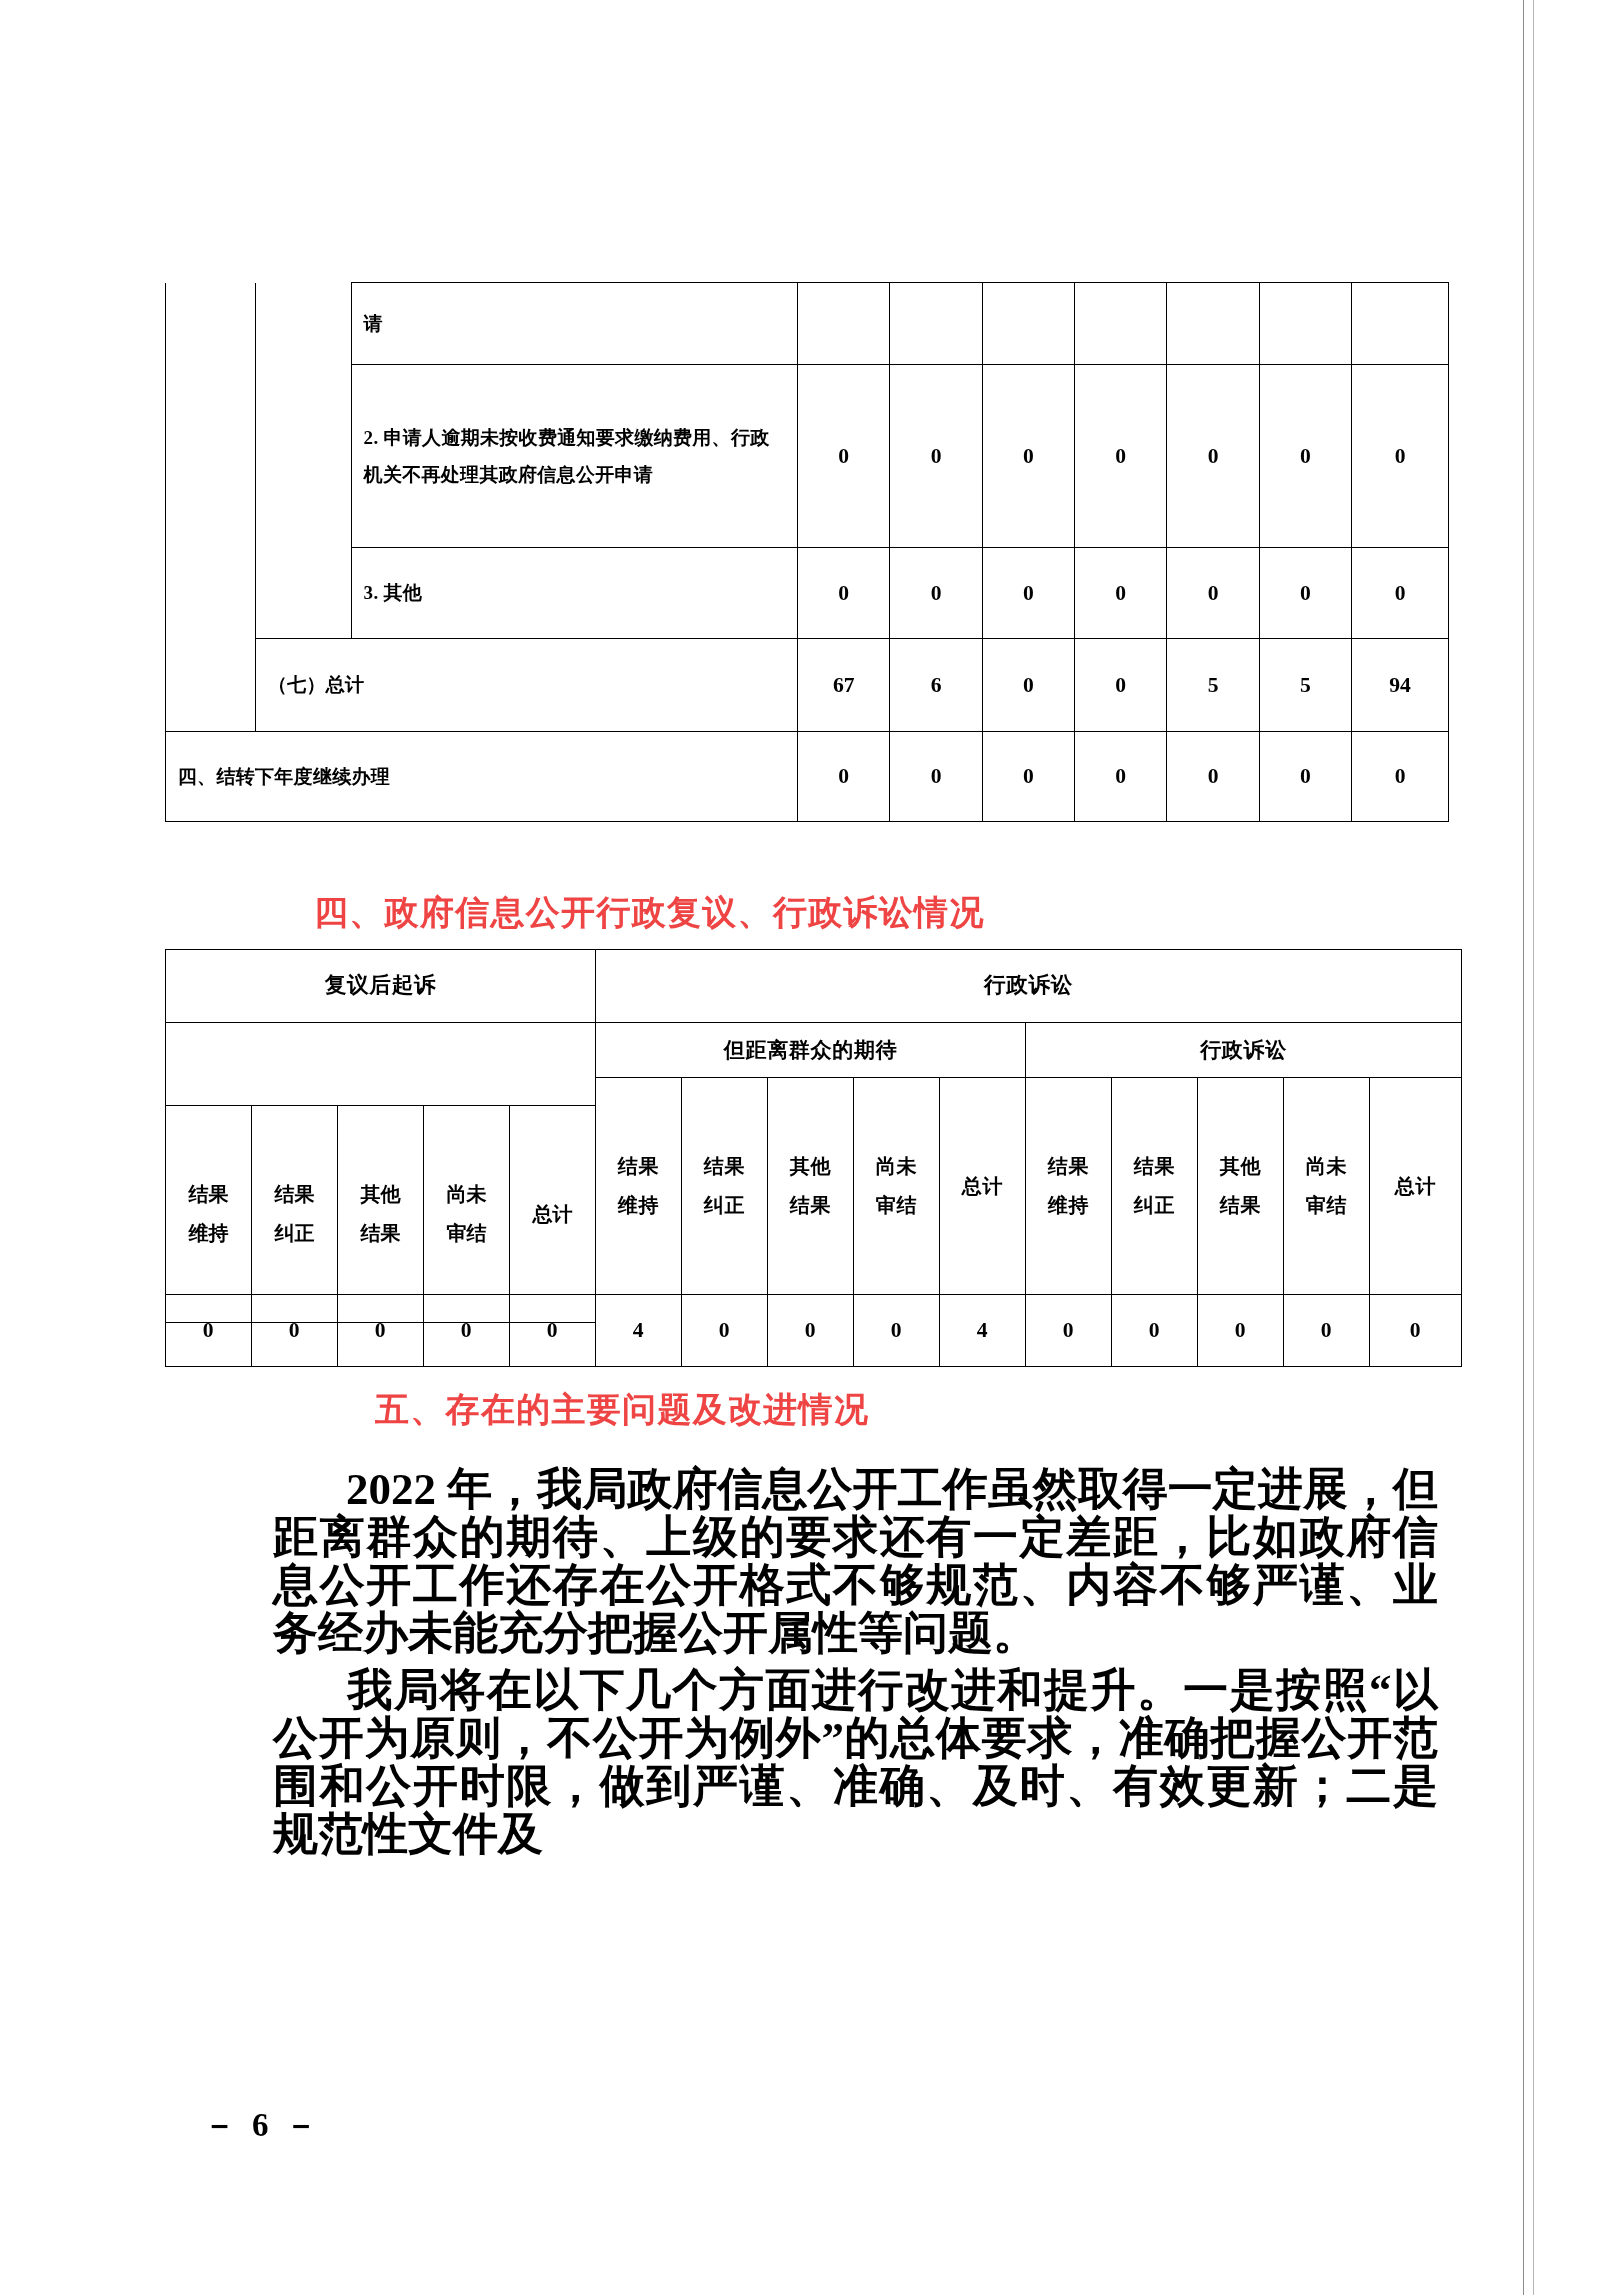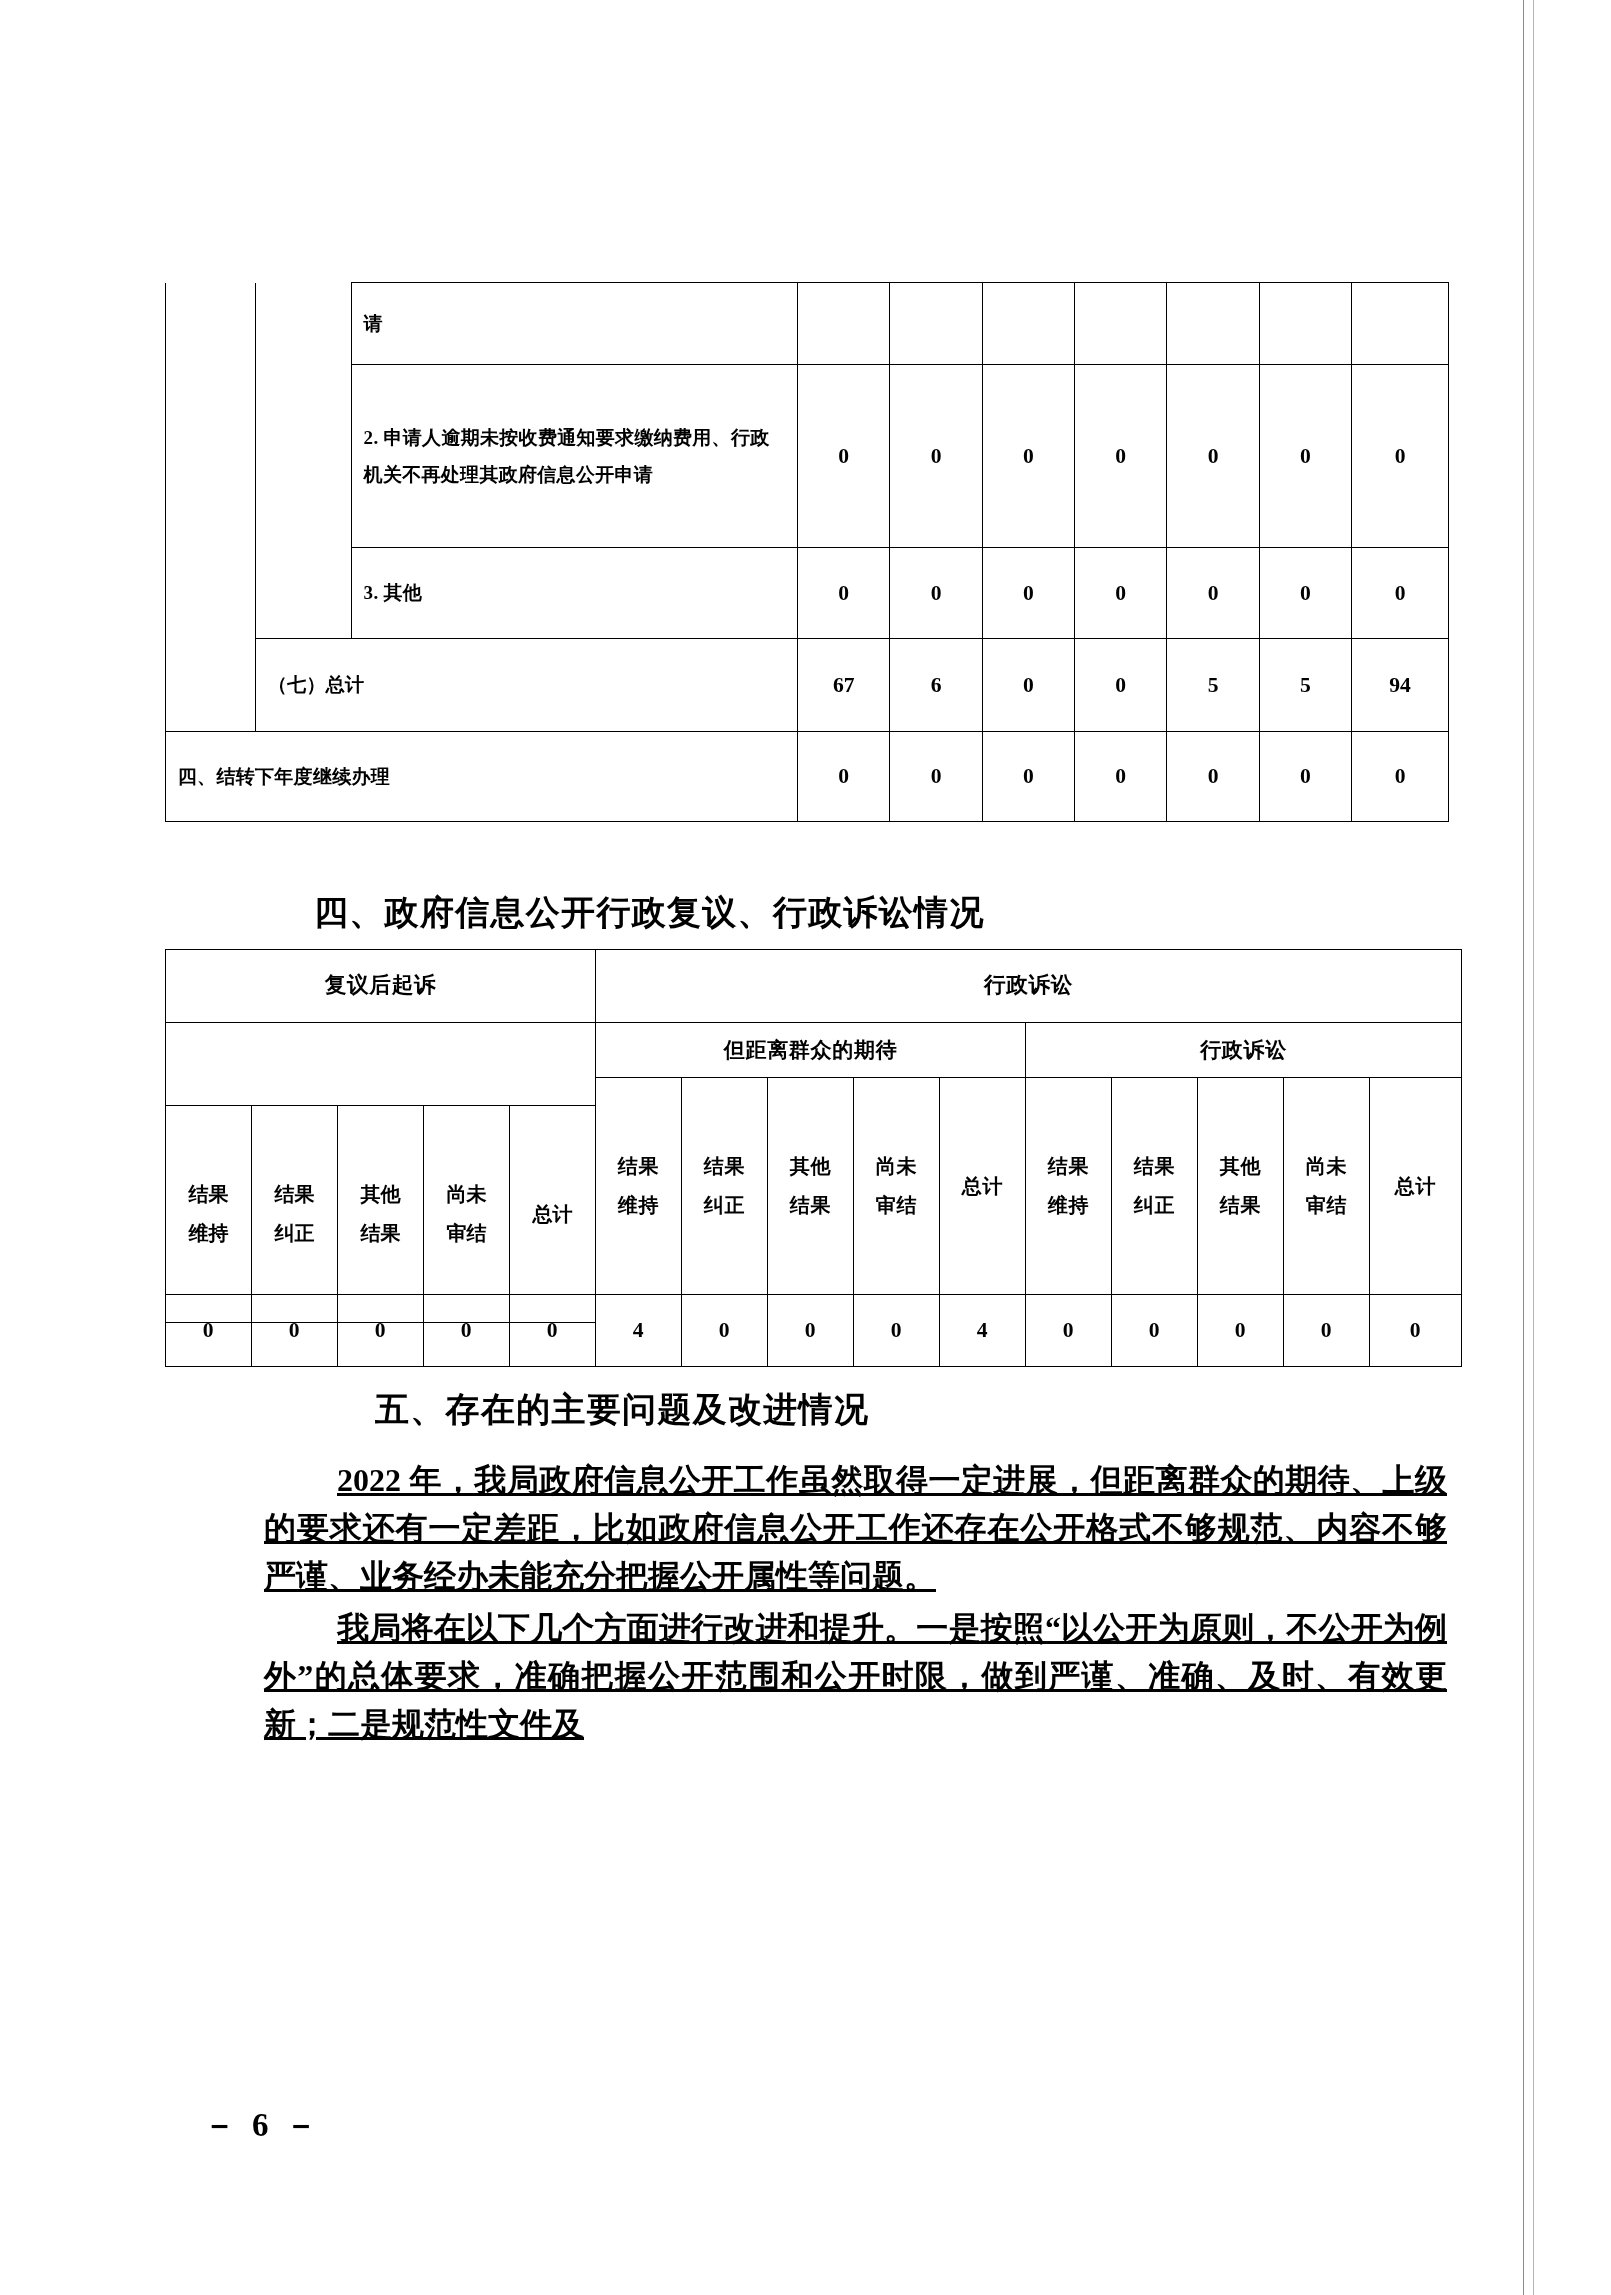--- a/index.html
+++ b/index.html
@@ -67,21 +67,21 @@
   }
   #table1 td.blank { border-top: none; border-bottom: none; }
 
   
   .sec-heading {
     position: absolute;
     font-family: "Liberation Sans", sans-serif;
     font-weight: bold;
     font-size: 34px;
     letter-spacing: 1.3px;
-    color: #000000;
+    color: #ef4444;
     white-space: nowrap;
   }
   #heading4 { left: 314px; top: 890px; }
   #heading5 { left: 331px; top: 1387px; margin-left: 44px; }
 
   
   #table2 {
     left: 165px;
     top: 949px;
     width: 1284px;
@@ -100,30 +100,29 @@
   #table2 td.val   { height: 71px; font-size: 21.6px; }
 
   
   #body-text {
     position: absolute;
     left: 264px;
     top: 1456px;
     width: 1183px;
   }
   #body-text p {
-    margin: 0;
+    margin: 9px;
     font-family: "Liberation Serif", "DejaVu Serif", serif;
-    font-size: 32px;
+    font-size: 45px;
     line-height: 48px;
     letter-spacing: 0px;
     text-align: justify;
     text-align-last: left;
     color: #000;
     font-weight: 600;
-    text-decoration: underline;
   }
   #body-text p + p { margin-top: 3.9px; }
   #body-text p .indent { display: inline-block; width: 73px; }
 
   
   #page-number {
     position: absolute;
     left: 203px;
     top: 2103px;
     font-family: "Liberation Serif", serif;

